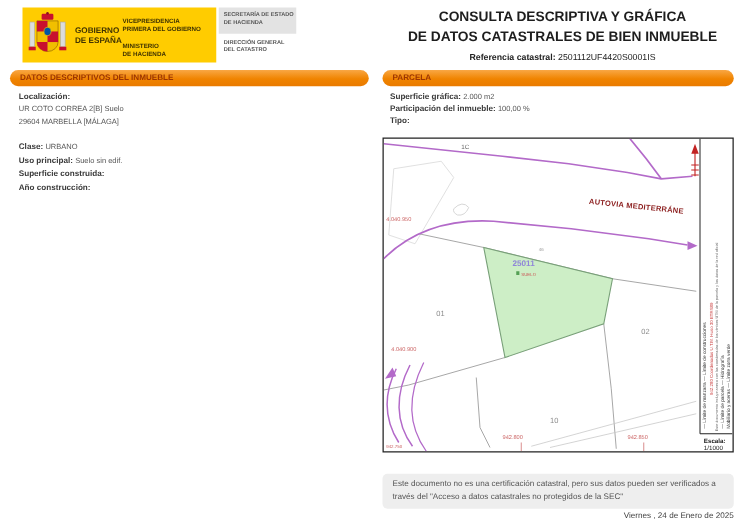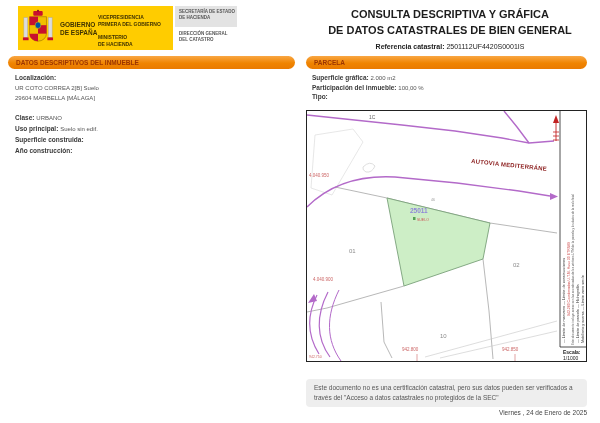--- a/index.html
+++ b/index.html
@@ -84,21 +84,21 @@
     <div>SECRETARÍA DE ESTADO</div>
     <div>DE HACIENDA</div>
   </div>
   <div class="dir-box">
     <div>DIRECCIÓN GENERAL</div>
     <div>DEL CATASTRO</div>
   </div>
 
   <div class="title-block">
     <div class="title-line">CONSULTA DESCRIPTIVA Y GRÁFICA</div>
-    <div class="title-line">DE DATOS CATASTRALES DE BIEN GENERAL</div>
+    <div class="title-line">DE DATOS CATASTRALES DE BIEN INMUEBLE</div>
     <div class="ref-line">
       <span class="ref-label">Referencia catastral:</span>
       <span>2501112UF4420S0001IS</span>
     </div>
   </div>
 
   <div class="section-bar bar-left">DATOS DESCRIPTIVOS DEL INMUEBLE</div>
   <div class="section-bar bar-right">PARCELA</div>
 
   <div class="datos-body">

